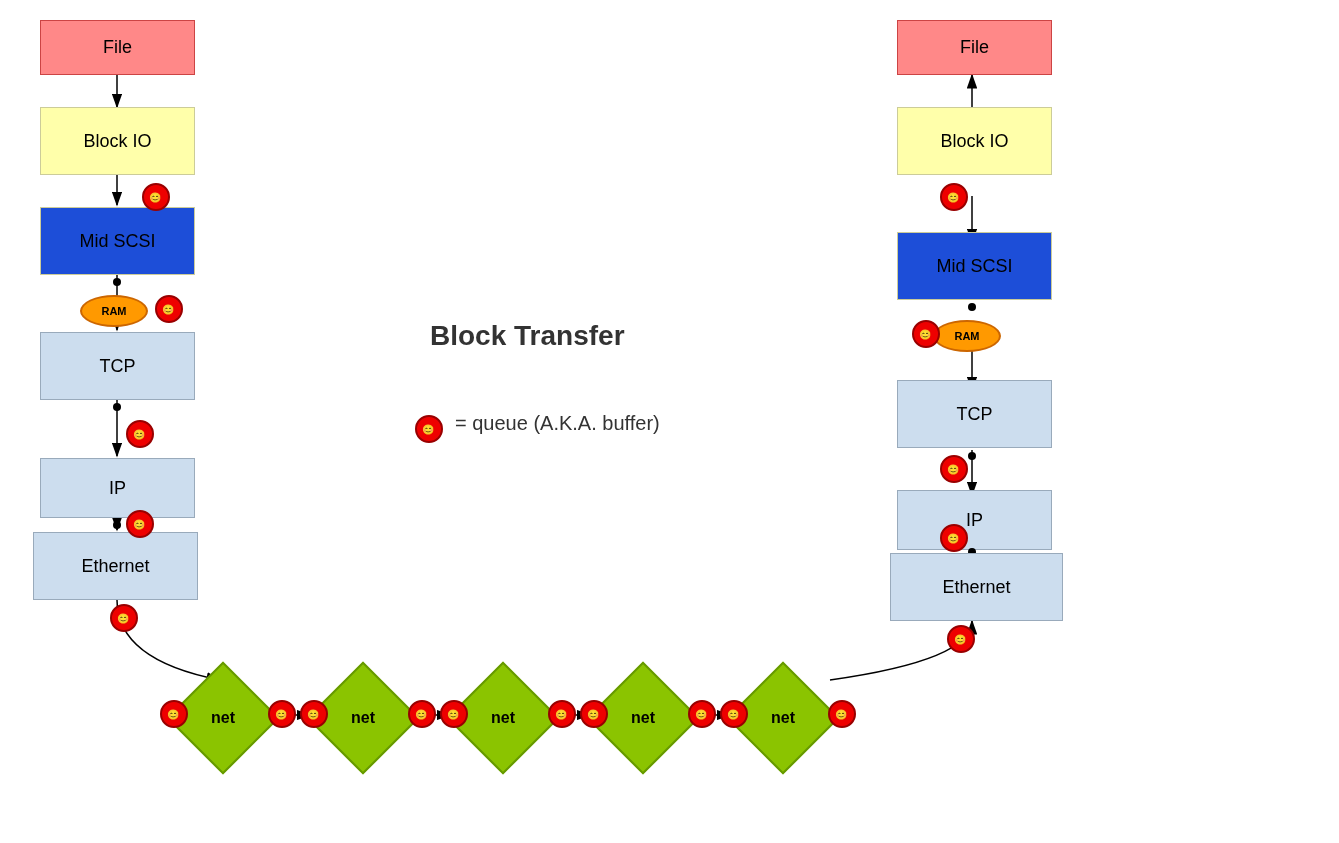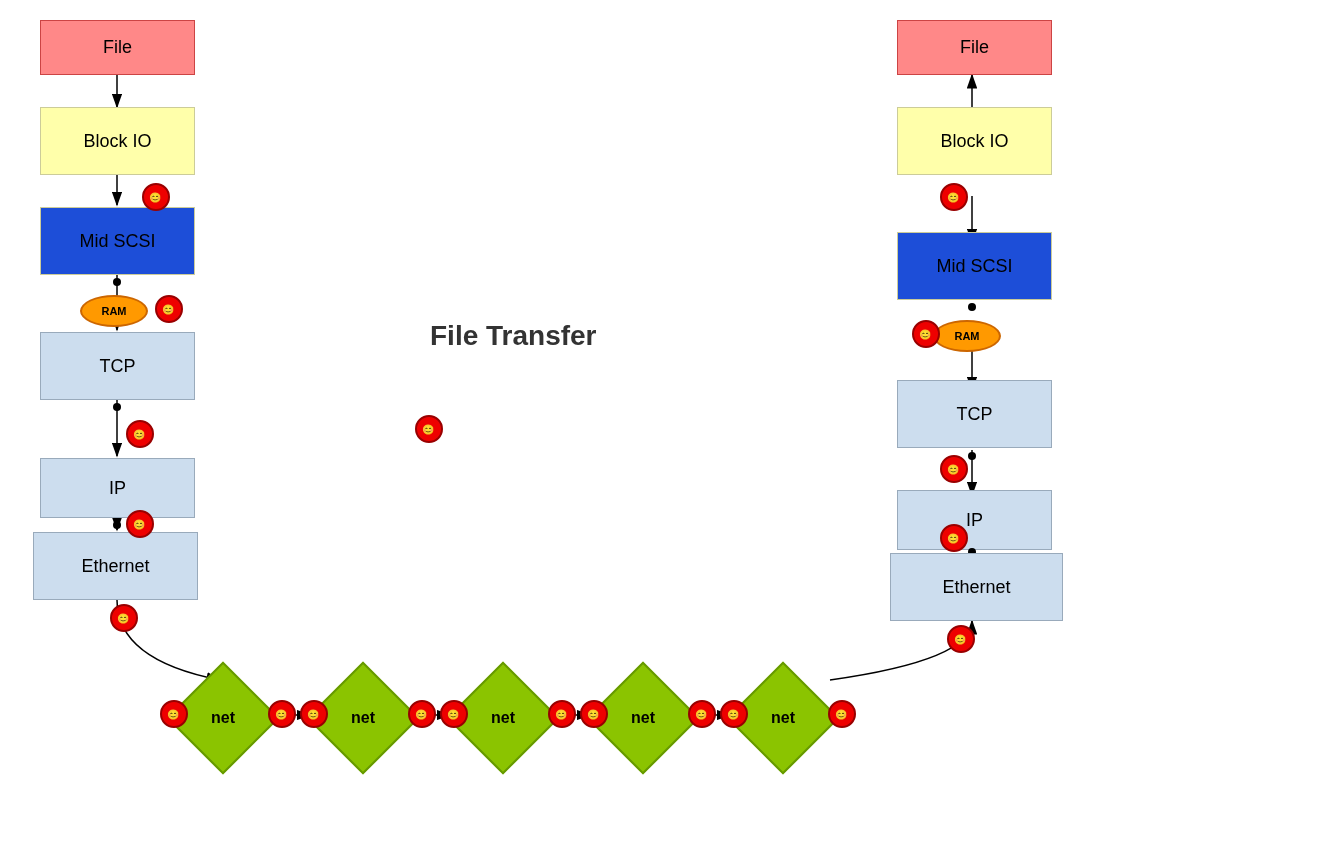--- a/index.html
+++ b/index.html
@@ -285,18 +285,19 @@
 
   <div class="queue" style="left:940px; top:524px;">😊</div>
   <div class="dot" style="left:968px; top:548px;"></div>
 
   <div class="box box-blue" style="left:890px; top:553px; width:173px; height:68px;">
     <span>Ethernet</span>
   </div>
 
   <div class="queue" style="left:947px; top:625px;">😊</div>
 
-  <div class="title" style="left:430px; top:320px;">File Transfer</div>
+  <div class="title" style="left:430px; top:320px;">Block Transfer</div>
 
   <div class="queue" style="left:415px; top:415px;">😊</div>
 
+  <div class="legend-text" style="left:455px; top:412px;">= queue (A.K.A. buffer)</div>
 
 </div>
 
 </body></html>

